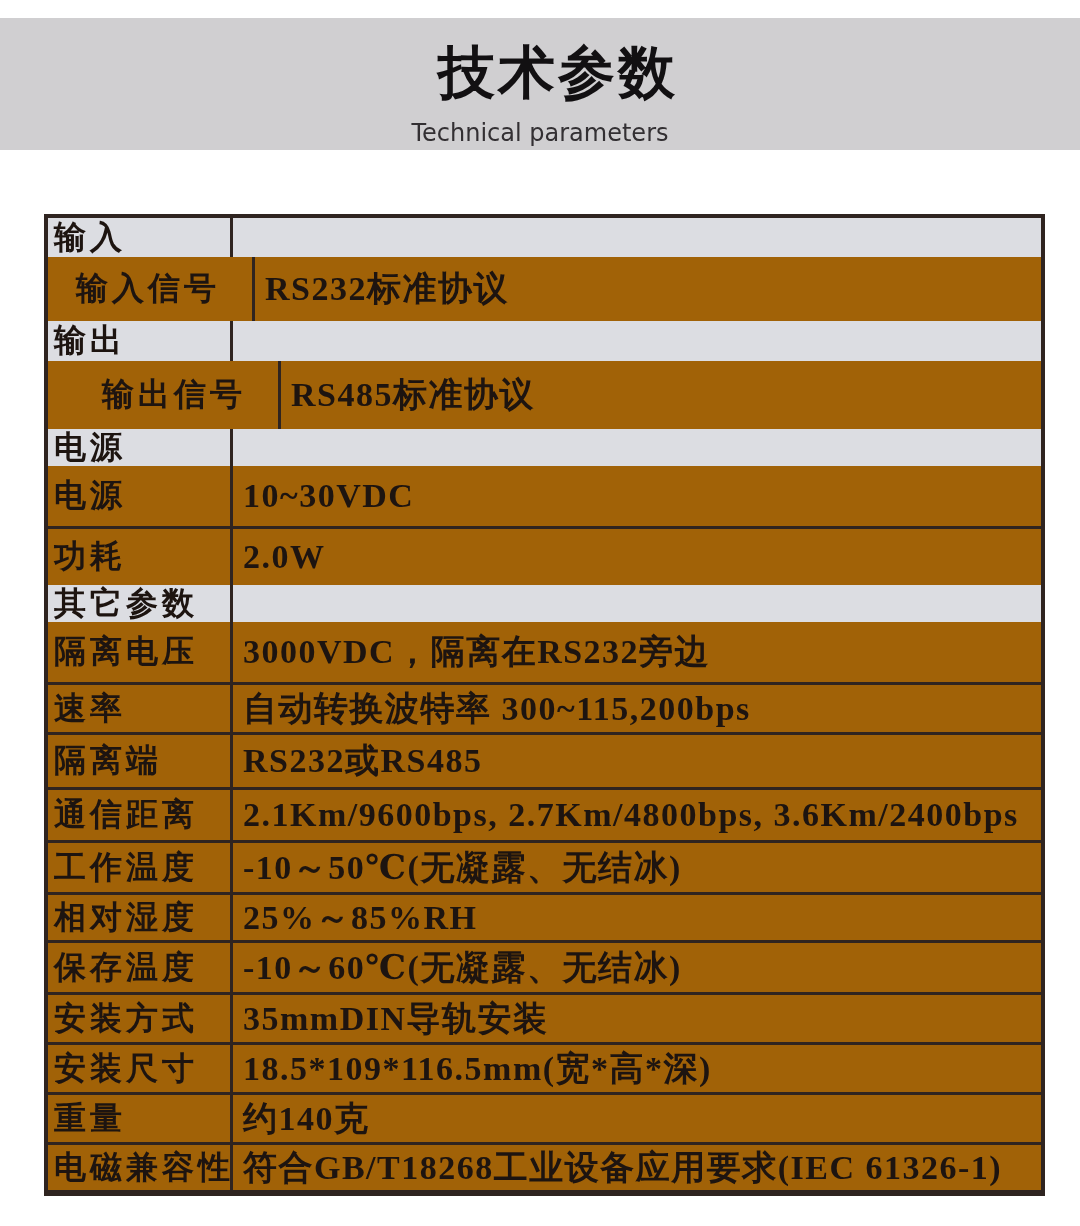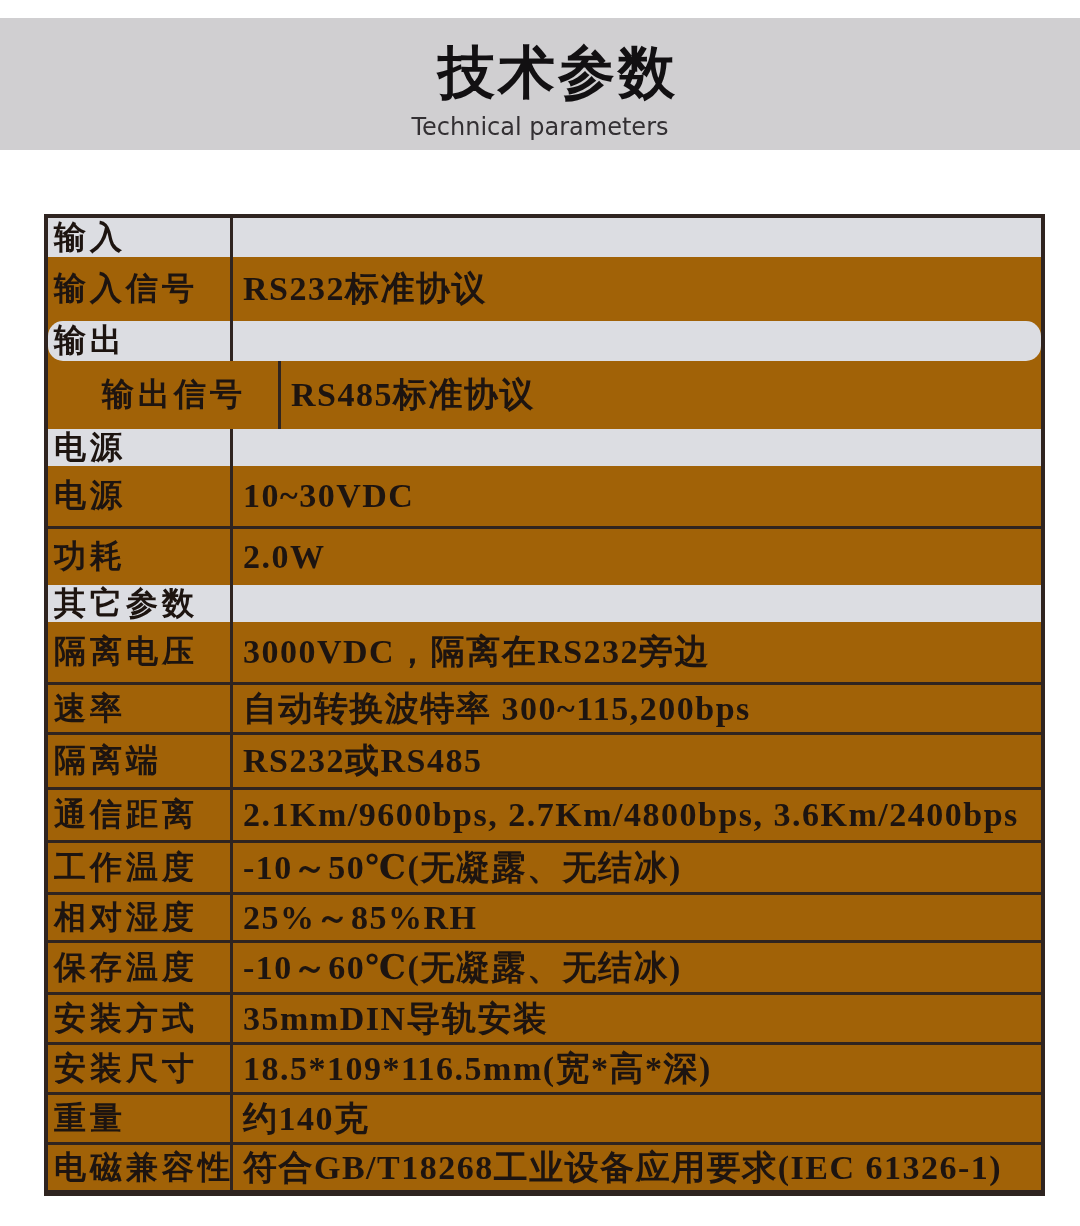--- a/index.html
+++ b/index.html
@@ -15,21 +15,21 @@
   }
   .banner .title-cn{
     margin-top:24px;
     font-family:"DejaVu Sans","Liberation Sans",sans-serif;
     font-weight:900;font-size:57px;line-height:60px;
     letter-spacing:3px;color:#121012;padding-left:36px;
   }
   .banner .title-en{
     font-family:"DejaVu Sans","Liberation Sans",sans-serif;
     font-weight:400;font-size:24px;line-height:26px;
-    letter-spacing:0;color:#333033;margin-top:12px;
+    letter-spacing:0;color:#333033;margin-top:18px;
   }
   
   .spec-table{
     position:absolute;left:44px;top:214px;width:1001px;
     box-sizing:border-box;
     border:4px solid #2f2420;border-bottom-width:6px;
     background:#a16207;
   }
   .row{display:flex;align-items:stretch;}
   .row.section{background:#dcdde2;}
@@ -54,25 +54,25 @@
 <div class="banner">
   <div class="title-cn">技术参数</div>
   <div class="title-en">Technical parameters</div>
 </div>
 
 <div class="spec-table" id="spec-table">
     <div class="row section" style="height: 39px;">
       <div class="cell label">输入</div>
       <div class="cell value"></div>
     </div>
-    <div class="row data" style="height: 64px;">
+    <div class="row data" style="height: 64px; padding-left: 22px;">
       <div class="cell label">输入信号</div>
       <div class="cell value">RS232标准协议</div>
     </div>
-    <div class="row section" style="height: 40px; border-radius: 15px;">
+    <div class="row section" style="height: 40px;">
       <div class="cell label">输出</div>
       <div class="cell value"></div>
     </div>
     <div class="row data" style="height: 68px; margin-left: 48px;">
       <div class="cell label">输出信号</div>
       <div class="cell value">RS485标准协议</div>
     </div>
     <div class="row section" style="height: 37px;">
       <div class="cell label">电源</div>
       <div class="cell value"></div>

